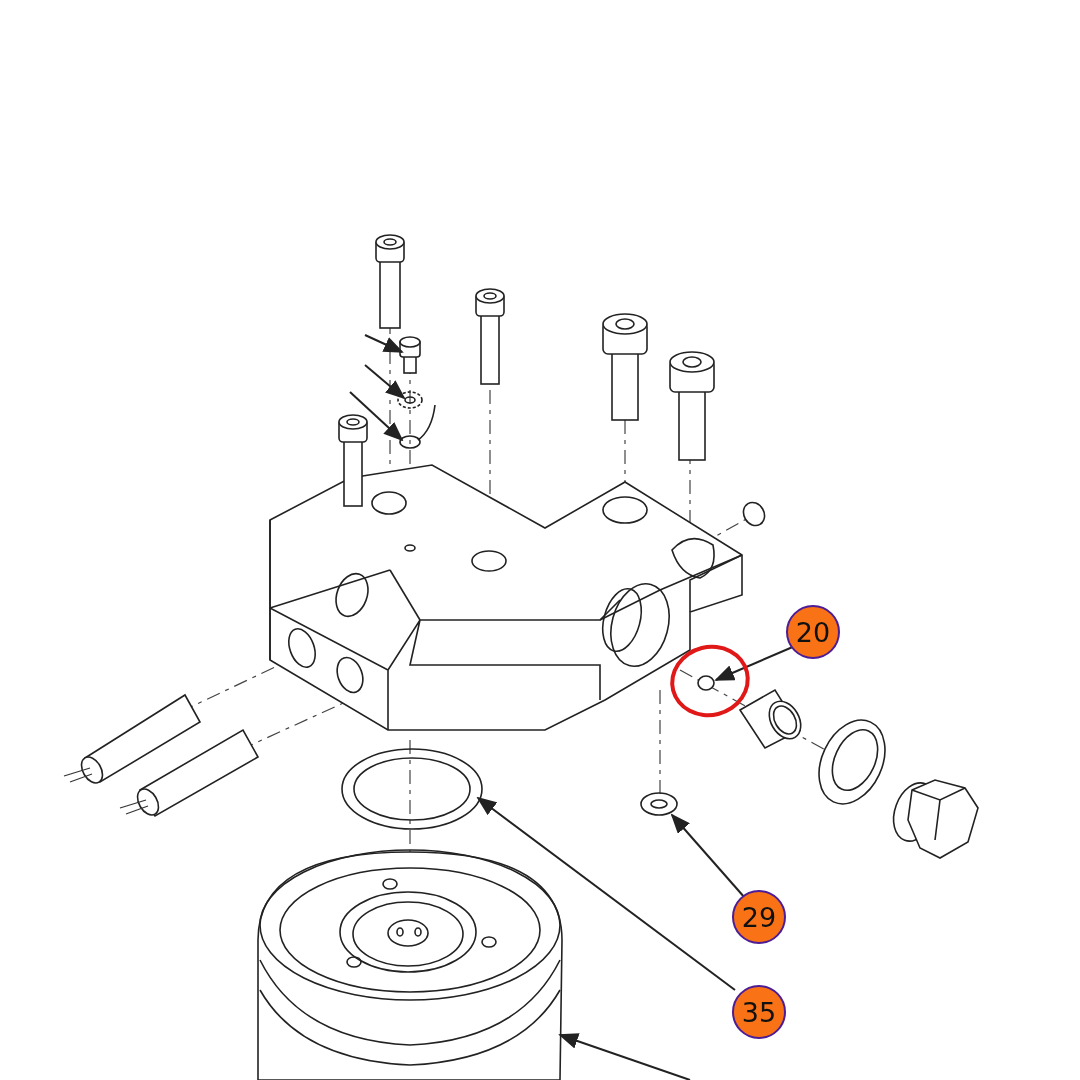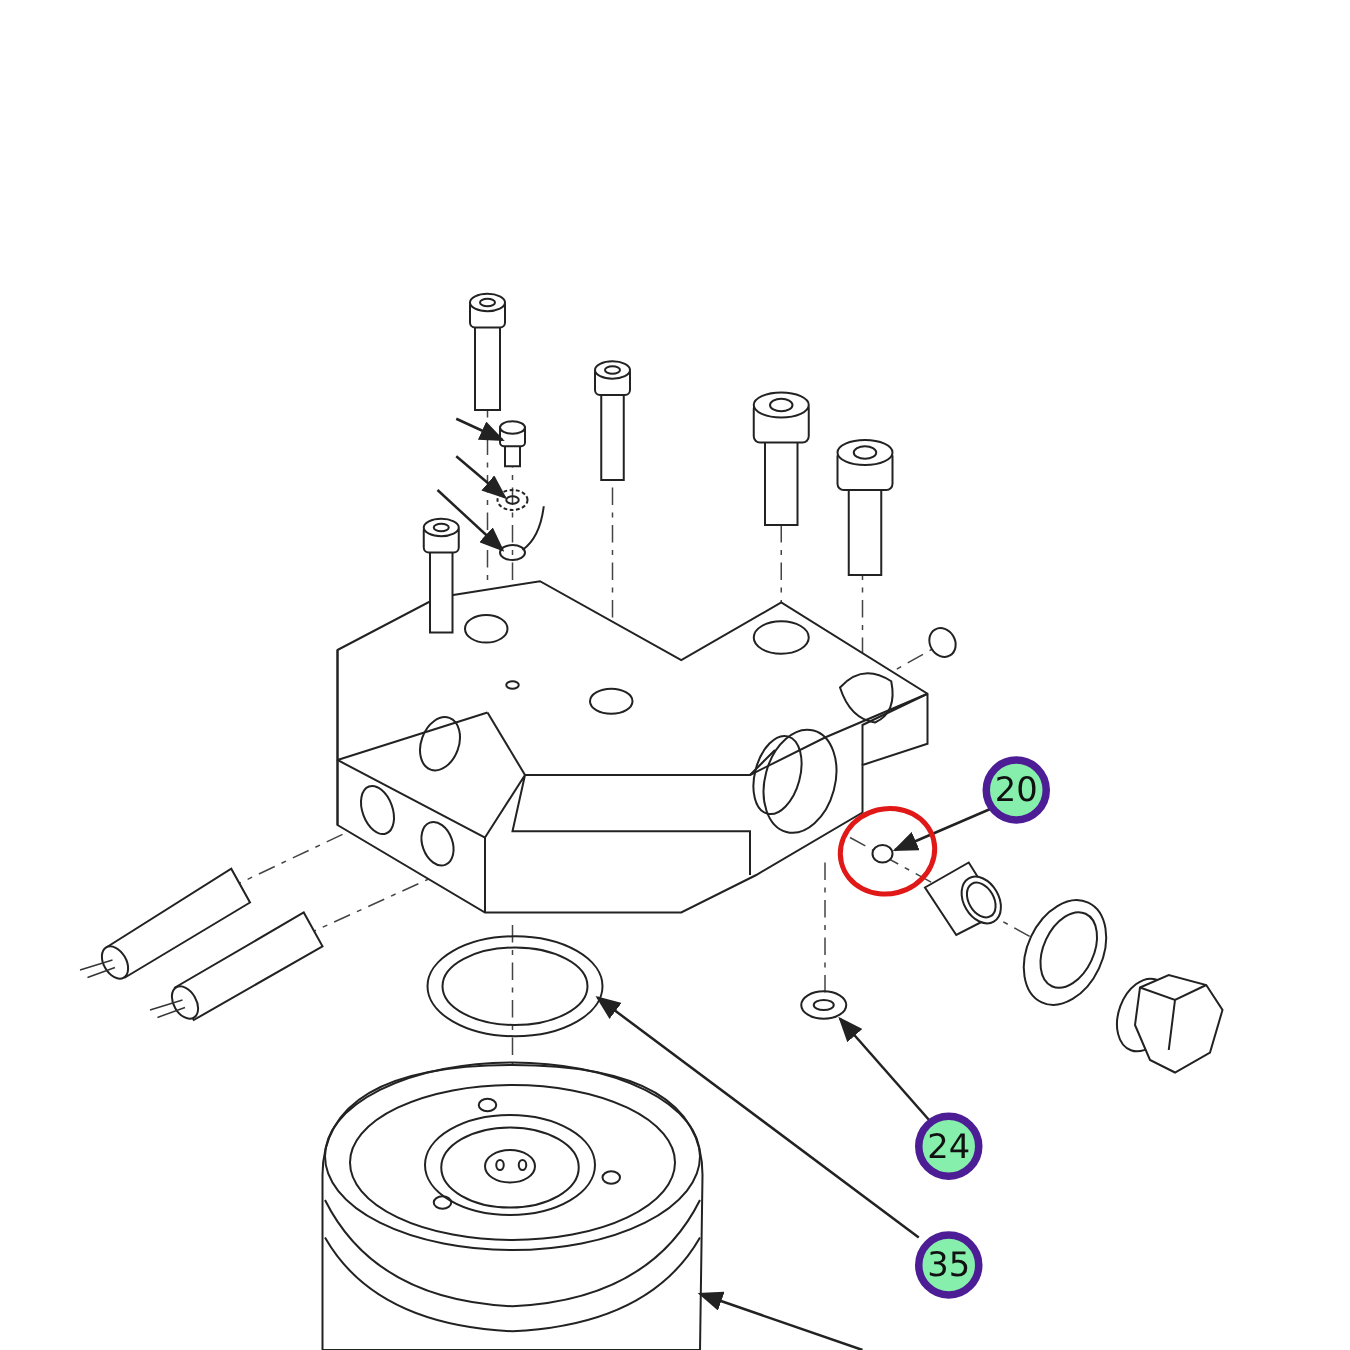--- a/index.html
+++ b/index.html
@@ -4,21 +4,21 @@
 <style>
   html, body { margin: 0; padding: 0; background: #ffffff; }
   body { width: 1080px; height: 1080px; overflow: hidden; position: relative; font-family: "DejaVu Sans", sans-serif; }
   #canvas { position: absolute; left: 0; top: 0; width: 1080px; height: 1080px; }
   svg { position: absolute; left: 0; top: 0; }
   .ln { stroke: #222; stroke-width: 1.6; fill: none; }
   .ln-thin { stroke: #333; stroke-width: 1.1; fill: none; }
   .fill-w { fill: #fff; }
   .dash { stroke: #444; stroke-width: 1.2; stroke-dasharray: 14 6 4 6; fill: none; }
   .leader { stroke: #222; stroke-width: 2; fill: none; }
-  .balloon { position: absolute; width: 54px; height: 54px; border: 6px solid #4c1d95; border-radius: 50%; background: #86efac; box-sizing: border-box; display: flex; align-items: center; justify-content: center; font-family: "DejaVu Sans", sans-serif; font-size: 27px; color: #111; }
+  .balloon { position: absolute; width: 54px; height: 54px; border: 2px solid #4c1d95; border-radius: 50%; background: #f97316; box-sizing: border-box; display: flex; align-items: center; justify-content: center; font-family: "DejaVu Sans", sans-serif; font-size: 27px; color: #111; }
   .highlight { position: absolute; border: 4px solid #e01818; border-radius: 50%; box-sizing: border-box; transform: rotate(-14deg); }
 </style>
 </head>
 <body>
 
 <div id="canvas">
 <svg width="1080" height="1080" viewBox="0 0 1080 1080">
   <defs>
     <marker id="arrow" markerWidth="10" markerHeight="8" refX="9" refY="4" orient="auto">
       <path d="M0,0 L10,4 L0,8 z" fill="#222"></path>
@@ -176,18 +176,18 @@
     <line class="leader" x1="690" y1="1080" x2="560" y2="1035" marker-end="url(#arrow)"></line>
   </g>
 </svg>
 
 <div class="highlight" style="left:670px; top:645px; width:80px; height:72px;"></div>
 
 <div class="balloon" style="left:786px; top:605px;">
   <span>20</span>
 </div>
 <div class="balloon" style="left:732px; top:890px;">
-  <span>24</span>
+  <span>29</span>
 </div>
 <div class="balloon" style="left:732px; top:985px;">
   <span>35</span>
 </div>
 </div>
 
 </body></html>

